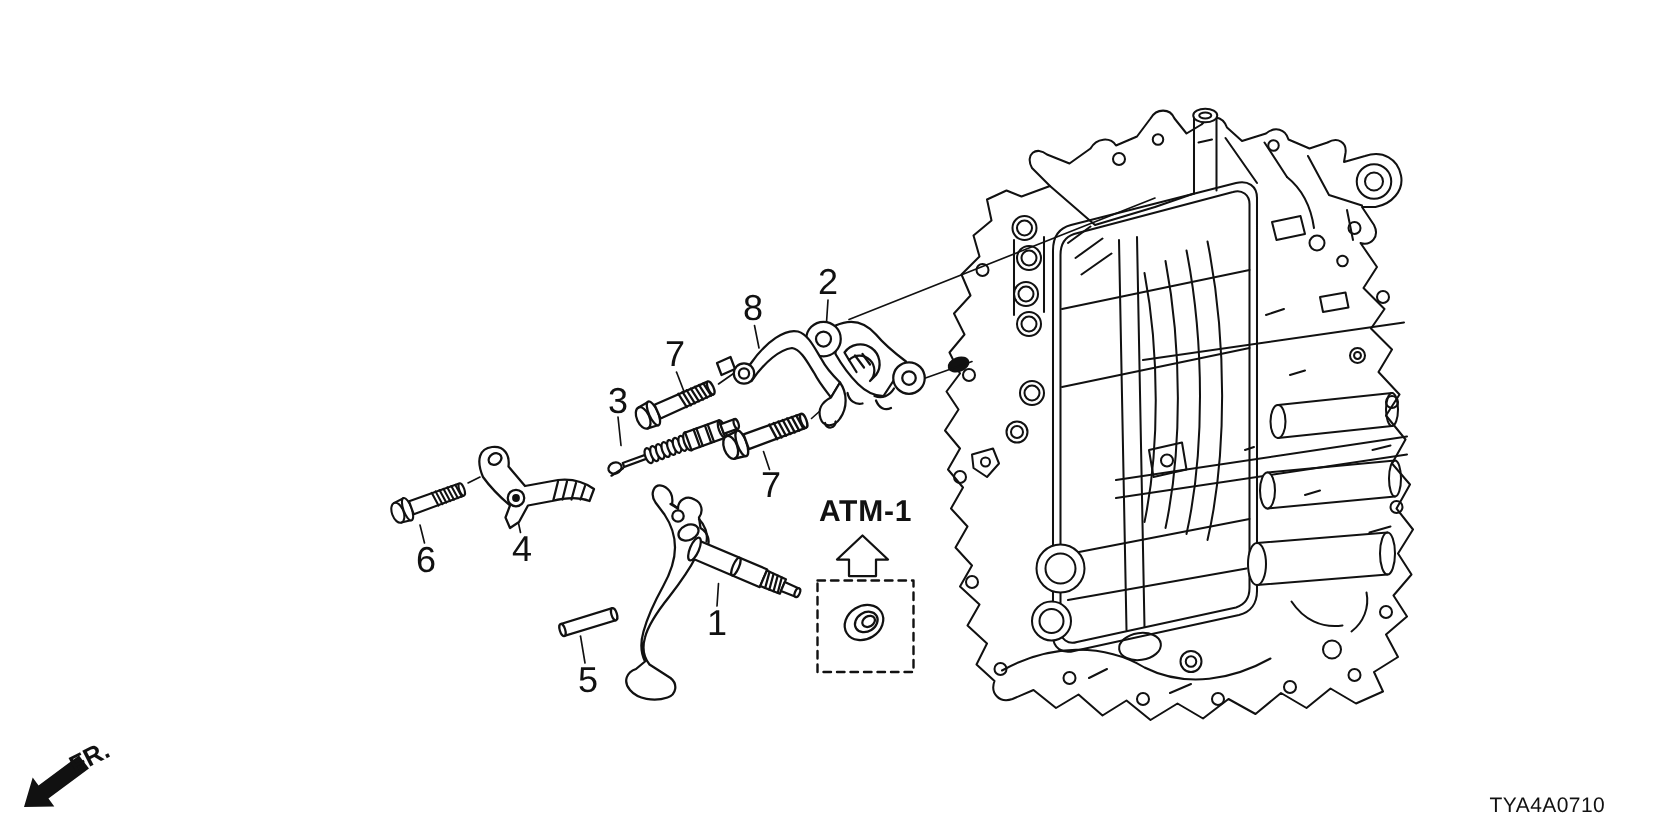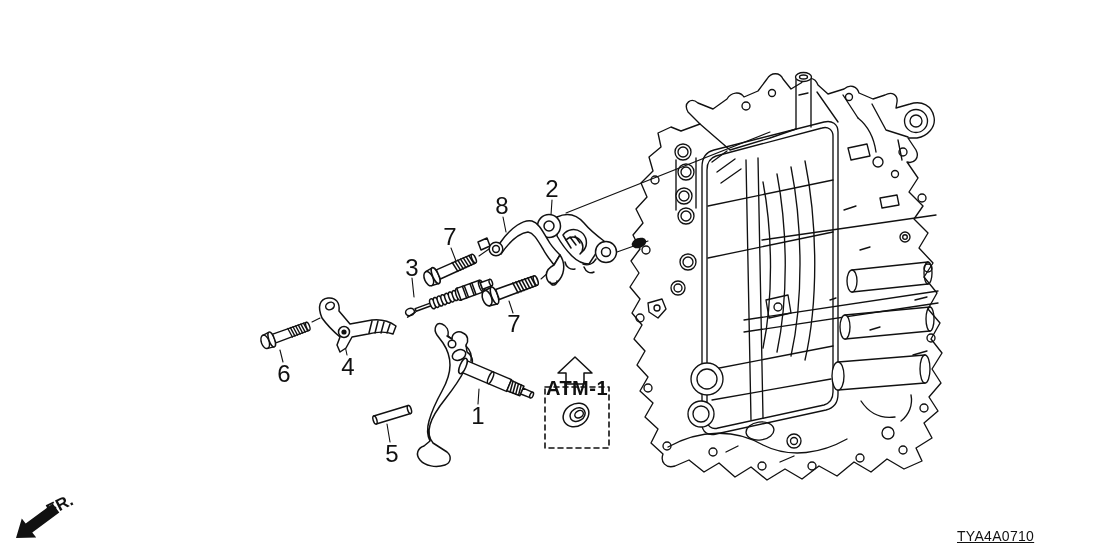--- a/index.html
+++ b/index.html
@@ -15,29 +15,29 @@
   #art .dk{fill:#111;stroke:none;}
   #art .thin{stroke-width:1.1;}
   #art .case *{stroke-width:1.35;}
   #art .dash{stroke-dasharray:5 4;stroke-width:1.6;}
   .callout{
     position:absolute;transform:translate(-50%,-50%);
     font-size:24px;line-height:1;color:#111;user-select:none;
   }
   .atm-ref{
     position:absolute;left:577px;top:342px;transform:translate(-50%,-50%);
-    font-size:20px;font-weight:bold;letter-spacing:.5px;white-space:nowrap;margin-top:46px;
+    font-size:20px;font-weight:bold;letter-spacing:.5px;white-space:nowrap;
   }
   .fr-label{
     position:absolute;left:47px;top:502px;height:17px;
     font-size:17px;font-weight:bold;white-space:nowrap;
     transform:rotate(-27deg);transform-origin:0 50%;
   }
   .diagram-code{
-    position:absolute;left:957px;top:528px;font-size:14px;letter-spacing:.3px;white-space:nowrap;text-decoration:underline;
+    position:absolute;left:993px;top:528px;font-size:14px;letter-spacing:.3px;white-space:nowrap;
   }
 </style>
 </head>
 <body>
 
 <svg id="art" width="1108" height="554" viewBox="0 0 1108 554">
 
   <defs>
     <g id="bolt">
       <ellipse class="f" cx="-9" cy="0" rx="4.2" ry="7.6"></ellipse>

